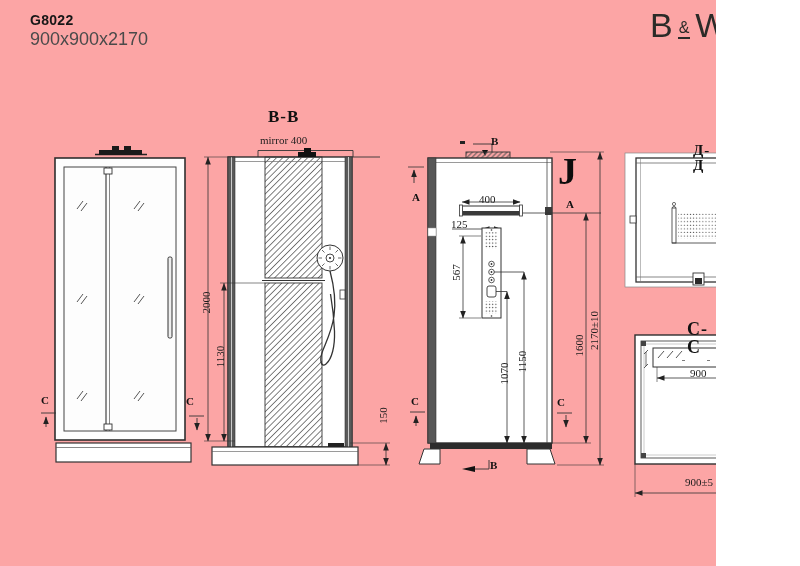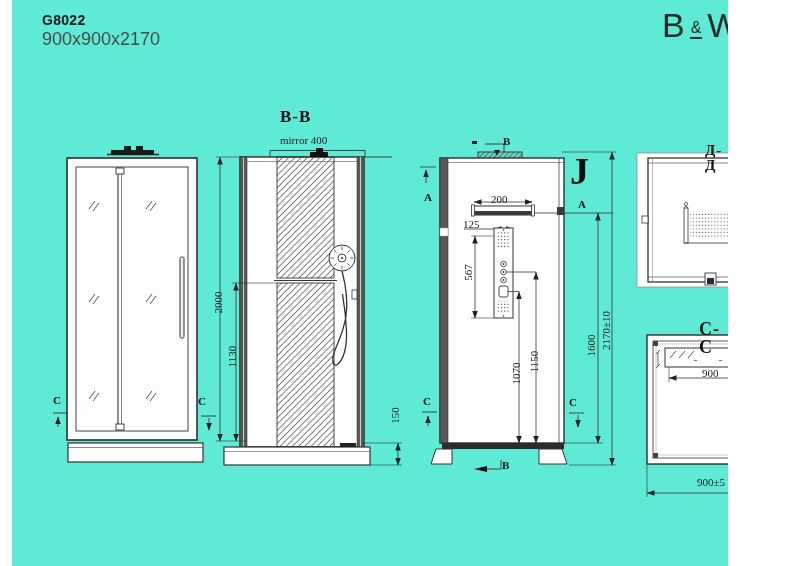--- a/index.html
+++ b/index.html
@@ -1,17 +1,17 @@
 <!DOCTYPE html>
 <html><head>
 <meta charset="utf-8">
 <style>
   html,body{margin:0;padding:0;background:#fff;}
-  .sheet{position:relative;width:716px;height:566px;background:#5eead4;overflow:hidden;
-         font-family:"Liberation Sans",sans-serif;margin-left:12px;}
+  .sheet{position:relative;width:716px;height:566px;background:#fca5a5;overflow:hidden;
+         font-family:"Liberation Sans",sans-serif;}
   .model{position:absolute;left:30px;top:12px;font-size:14px;font-weight:bold;color:#161616;letter-spacing:.3px;}
   .size{position:absolute;left:30px;top:29px;font-size:18px;color:#4a4a4a;}
   .logo{position:absolute;left:650px;top:8px;display:flex;align-items:flex-end;color:#2b2b28;}
   .logo .big{font-size:34px;line-height:1;font-weight:400;}
   .logo .amp{font-size:16px;line-height:1;border-bottom:2px solid #2b2b28;padding:0 1px 1px 1px;margin:0 5px 3px 5px;}
   .lbl{position:absolute;font-family:"Liberation Serif",serif;font-size:11px;color:#1c1c1c;
        line-height:1;white-space:nowrap;}
   .vlbl{position:absolute;font-family:"Liberation Serif",serif;font-size:11px;color:#1c1c1c;
         line-height:1;white-space:nowrap;width:44px;text-align:center;margin-left:-22px;margin-top:-6px;
         transform:rotate(-90deg);}
@@ -145,21 +145,21 @@
       <line x1="12" y1="307.5" x2="158" y2="307.5" stroke="#555" stroke-width="0.6"></line>
       <rect x="128" y="299" width="16" height="4" fill="#222"></rect>
     </g>
     <g>
       <line x1="150" y1="299" x2="190" y2="299" stroke="#333" stroke-width="0.6"></line>
       <line x1="158" y1="321" x2="190" y2="321" stroke="#333" stroke-width="0.6"></line>
       <line x1="186" y1="299" x2="186" y2="321" stroke="#333" stroke-width="0.8" marker-start="url(#as2)" marker-end="url(#ae2)"></line>
     </g>
   </svg>
   <span class="stitle" style="left:268px;top:108px;font-size:17px">B-B</span>
-  <span class="lbl" style="left:268px;top:135px">mirror 400</span>
+  <span class="lbl" style="left:260px;top:135px">mirror 400</span>
   <span class="vlbl" style="left:206px;top:303px">2000</span>
   <span class="vlbl" style="left:220px;top:357px">1130</span>
   <span class="vlbl" style="left:383px;top:416px">150</span>
 
   <svg style="left:405px;top:133px" width="205" height="350" viewBox="0 0 205 350">
     <defs>
       <marker id="as3" markerUnits="userSpaceOnUse" markerWidth="9" markerHeight="8" refX="0.5" refY="4" orient="auto">
         <path d="M0.5,4 L8,1.2 L8,6.8 Z" fill="#222"></path>
         </marker>
       <marker id="ae3" markerUnits="userSpaceOnUse" markerWidth="9" markerHeight="8" refX="8" refY="4" orient="auto">
@@ -255,21 +255,21 @@
       <line x1="161" y1="282" x2="161" y2="294" stroke="#333" stroke-width="0.9" marker-end="url(#ae3)"></line>
     </g>
   </svg>
   <span class="jmark">J</span>
   <span class="seclbl" style="left:491px;top:136px">B</span>
   <span class="seclbl" style="left:412px;top:192px">A</span>
   <span class="seclbl" style="left:566px;top:199px">A</span>
   <span class="seclbl" style="left:411px;top:396px">C</span>
   <span class="seclbl" style="left:557px;top:397px">C</span>
   <span class="seclbl" style="left:490px;top:460px">B</span>
-  <span class="lbl" style="left:479px;top:194px">200</span>
+  <span class="lbl" style="left:479px;top:194px">400</span>
   <span class="lbl" style="left:451px;top:219px">125</span>
   <span class="vlbl" style="left:456px;top:273px">567</span>
   <span class="vlbl" style="left:504px;top:374px">1070</span>
   <span class="vlbl" style="left:522px;top:362px">1150</span>
   <span class="vlbl" style="left:579px;top:346px">1600</span>
   <span class="vlbl" style="left:594px;top:331px;width:50px;margin-left:-25px">2170±10</span>
 
   <svg style="left:618px;top:152px" width="175" height="142" viewBox="0 0 175 142">
     <defs>
       <pattern id="d4" width="3.1" height="3.6" patternUnits="userSpaceOnUse">

